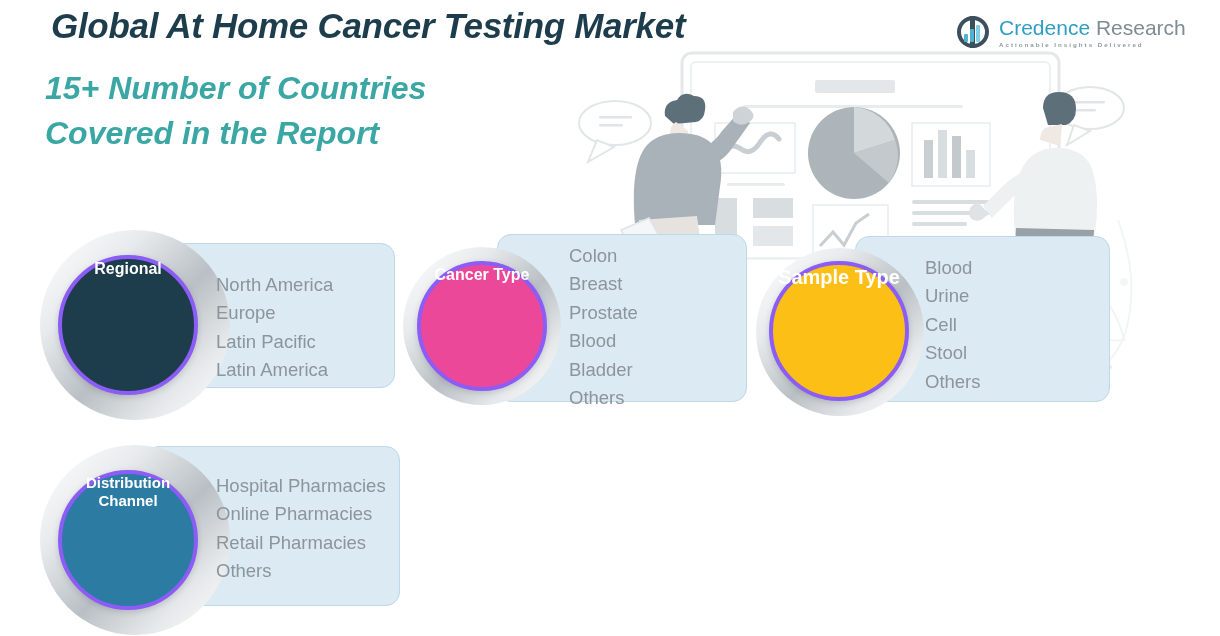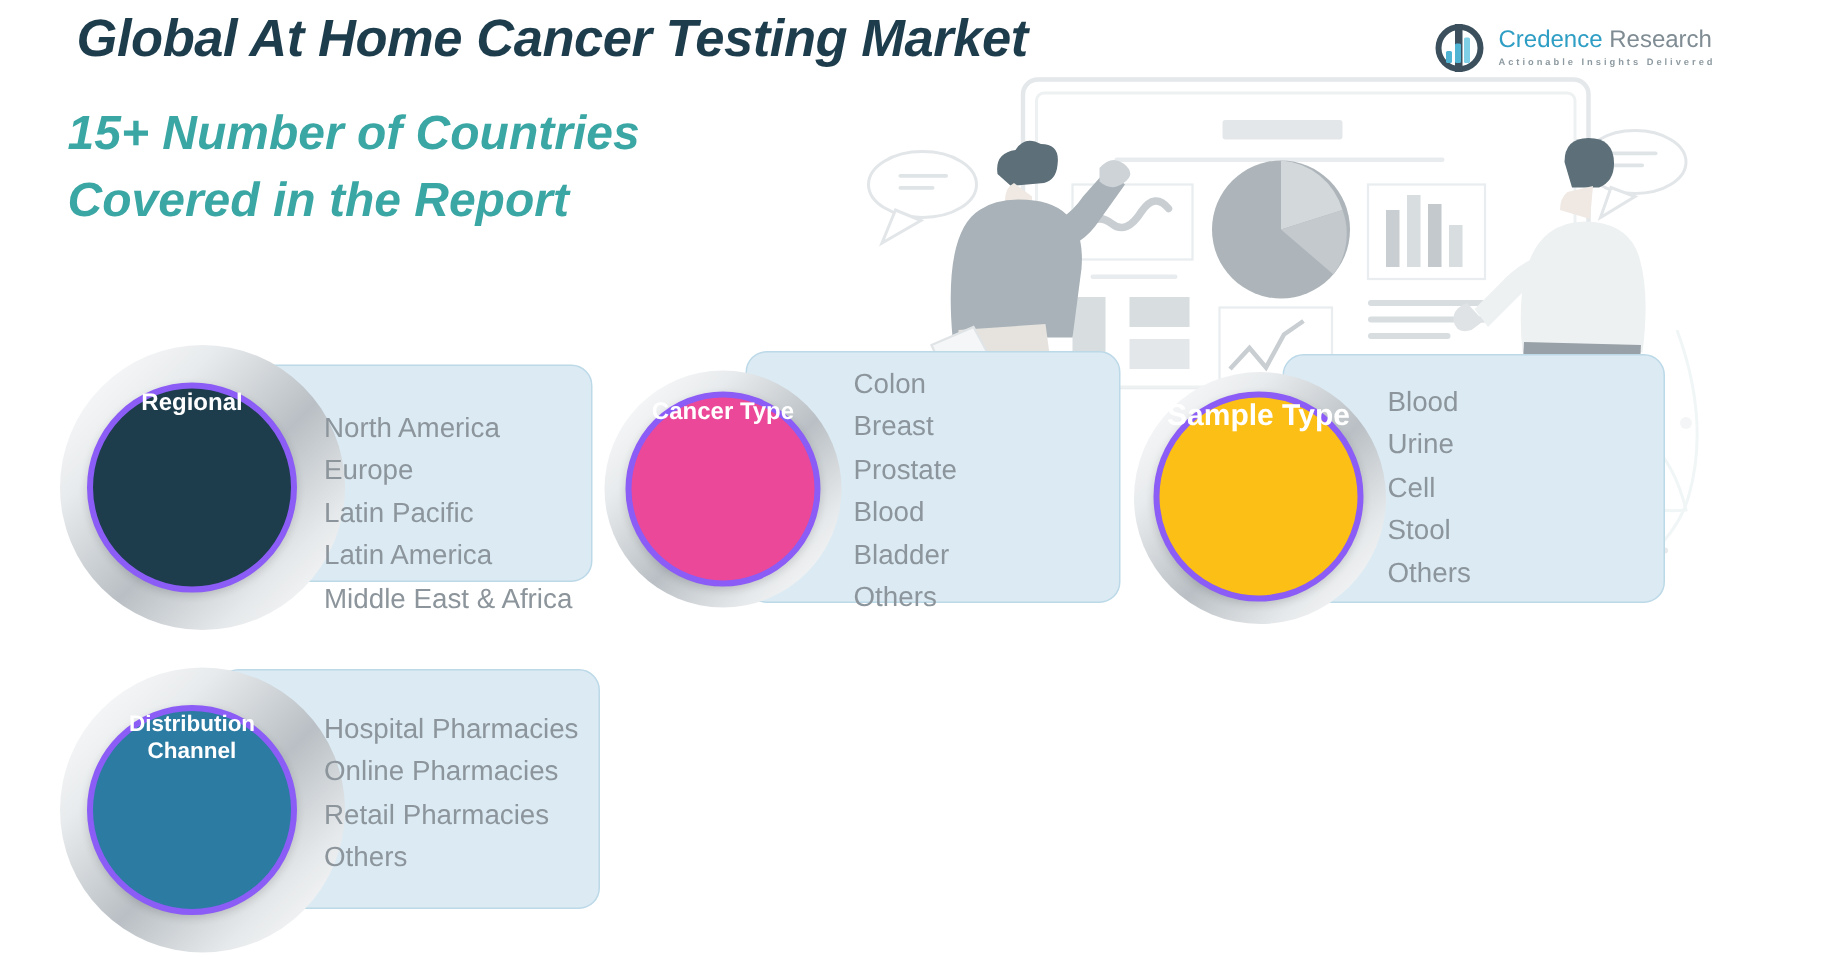--- a/index.html
+++ b/index.html
@@ -27,21 +27,21 @@
     font-size:32px;font-weight:bold;font-style:italic;
     color:#3aa7a4;line-height:1.42;z-index:5;
   }
   .subtitle div{white-space:nowrap;}
 
   
   .logo{position:absolute;left:955px;top:10px;width:220px;height:44px;z-index:6;
         display:flex;align-items:center;gap:8px;}
   .logo-mark{width:36px;height:36px;flex:0 0 36px;}
   .logo-text{display:flex;flex-direction:column;justify-content:center;}
-  .logo-words{font-size:16px;line-height:1;white-space:nowrap;}
+  .logo-words{font-size:21px;line-height:1;white-space:nowrap;}
   .logo-words .w1{color:#2e9ec4;}
   .logo-words .w2{color:#7f8c93;}
   .logo-tag{
     font-size:6.2px;color:#8d9aa1;letter-spacing:2.0px;
     margin-top:3px;white-space:nowrap;font-weight:bold;
   }
 
   
   .card{position:absolute;z-index:4;}
   .panel{
@@ -177,21 +177,20 @@
     <div class="panel" style="left:145px;top:243px;width:250px;height:145px;"></div>
     <div class="ring" style="left:40px;top:230px;width:190px;height:190px;"></div>
     <div class="bubble" style="left:58px;top:255px;width:140px;height:140px;background:#1d3d4d;font-size:16px;">
       <span>Regional</span>
     </div>
     <div class="items" style="left:216px;top:271px;">
       <div>North America</div>
       <div>Europe</div>
       <div>Latin Pacific</div>
       <div>Latin America</div>
-      <div>Middle East &amp; Africa</div>
     </div>
   </div>
 
   <div class="card">
     <div class="panel" style="left:497px;top:234px;width:250px;height:168px;"></div>
     <div class="ring" style="left:403px;top:247px;width:158px;height:158px;"></div>
     <div class="bubble" style="left:417px;top:261px;width:130px;height:130px;background:#ec4899;font-size:16px;">
       <span>Cancer Type</span>
     </div>
     <div class="items" style="left:569px;top:242px;">

